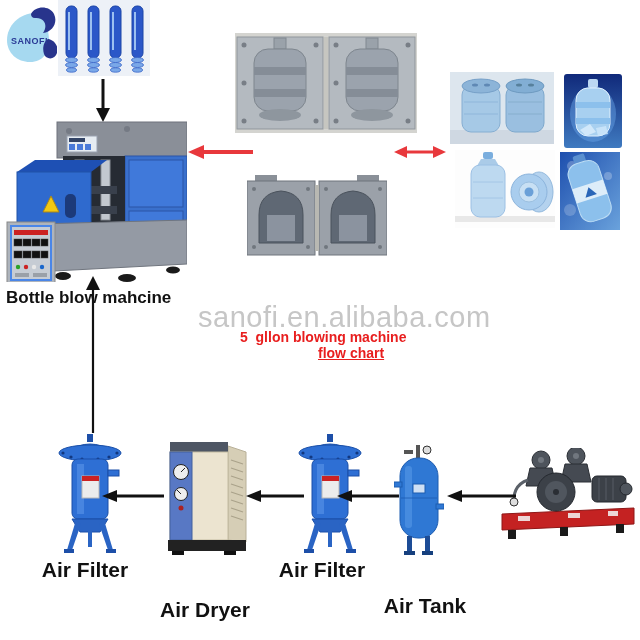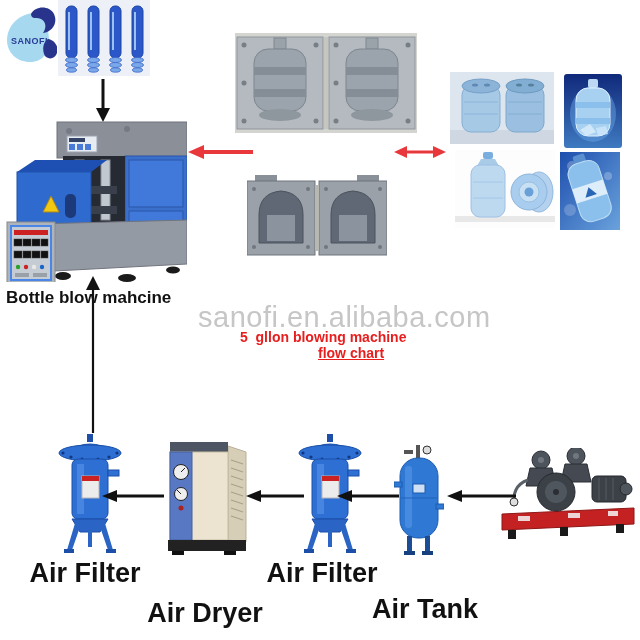--- a/index.html
+++ b/index.html
@@ -1,20 +1,20 @@
 <!DOCTYPE html>
 <html><head>
 <meta charset="utf-8">
 <style>
   html,body{margin:0;padding:0;background:#fff;}
   #canvas{position:relative;width:640px;height:640px;background:#ffffff;overflow:hidden;
           font-family:"Liberation Sans",sans-serif;padding-left:14px;}
   .abs{position:absolute;}
   .label{font-weight:bold;color:#111;white-space:nowrap;}
-  .bottom-label{font-size:27px;top:558px;transform:translateX(-50%);}
+  .bottom-label{font-size:21px;top:558px;transform:translateX(-50%);}
   #machine-label{left:6px;top:288px;font-size:17px;z-index:3;}
   #watermark{left:198px;top:301px;font-size:29px;color:#c6c6c6;z-index:1;white-space:nowrap;letter-spacing:0.5px;}
   .red-title{color:#e81e1e;font-weight:bold;font-size:14px;z-index:2;white-space:pre;}
   #red-title-1{left:240px;top:329px;}
   #red-title-2{left:318px;top:345px;text-decoration:underline;}
   svg{display:block;}
 </style>
 </head>
 <body>
 

